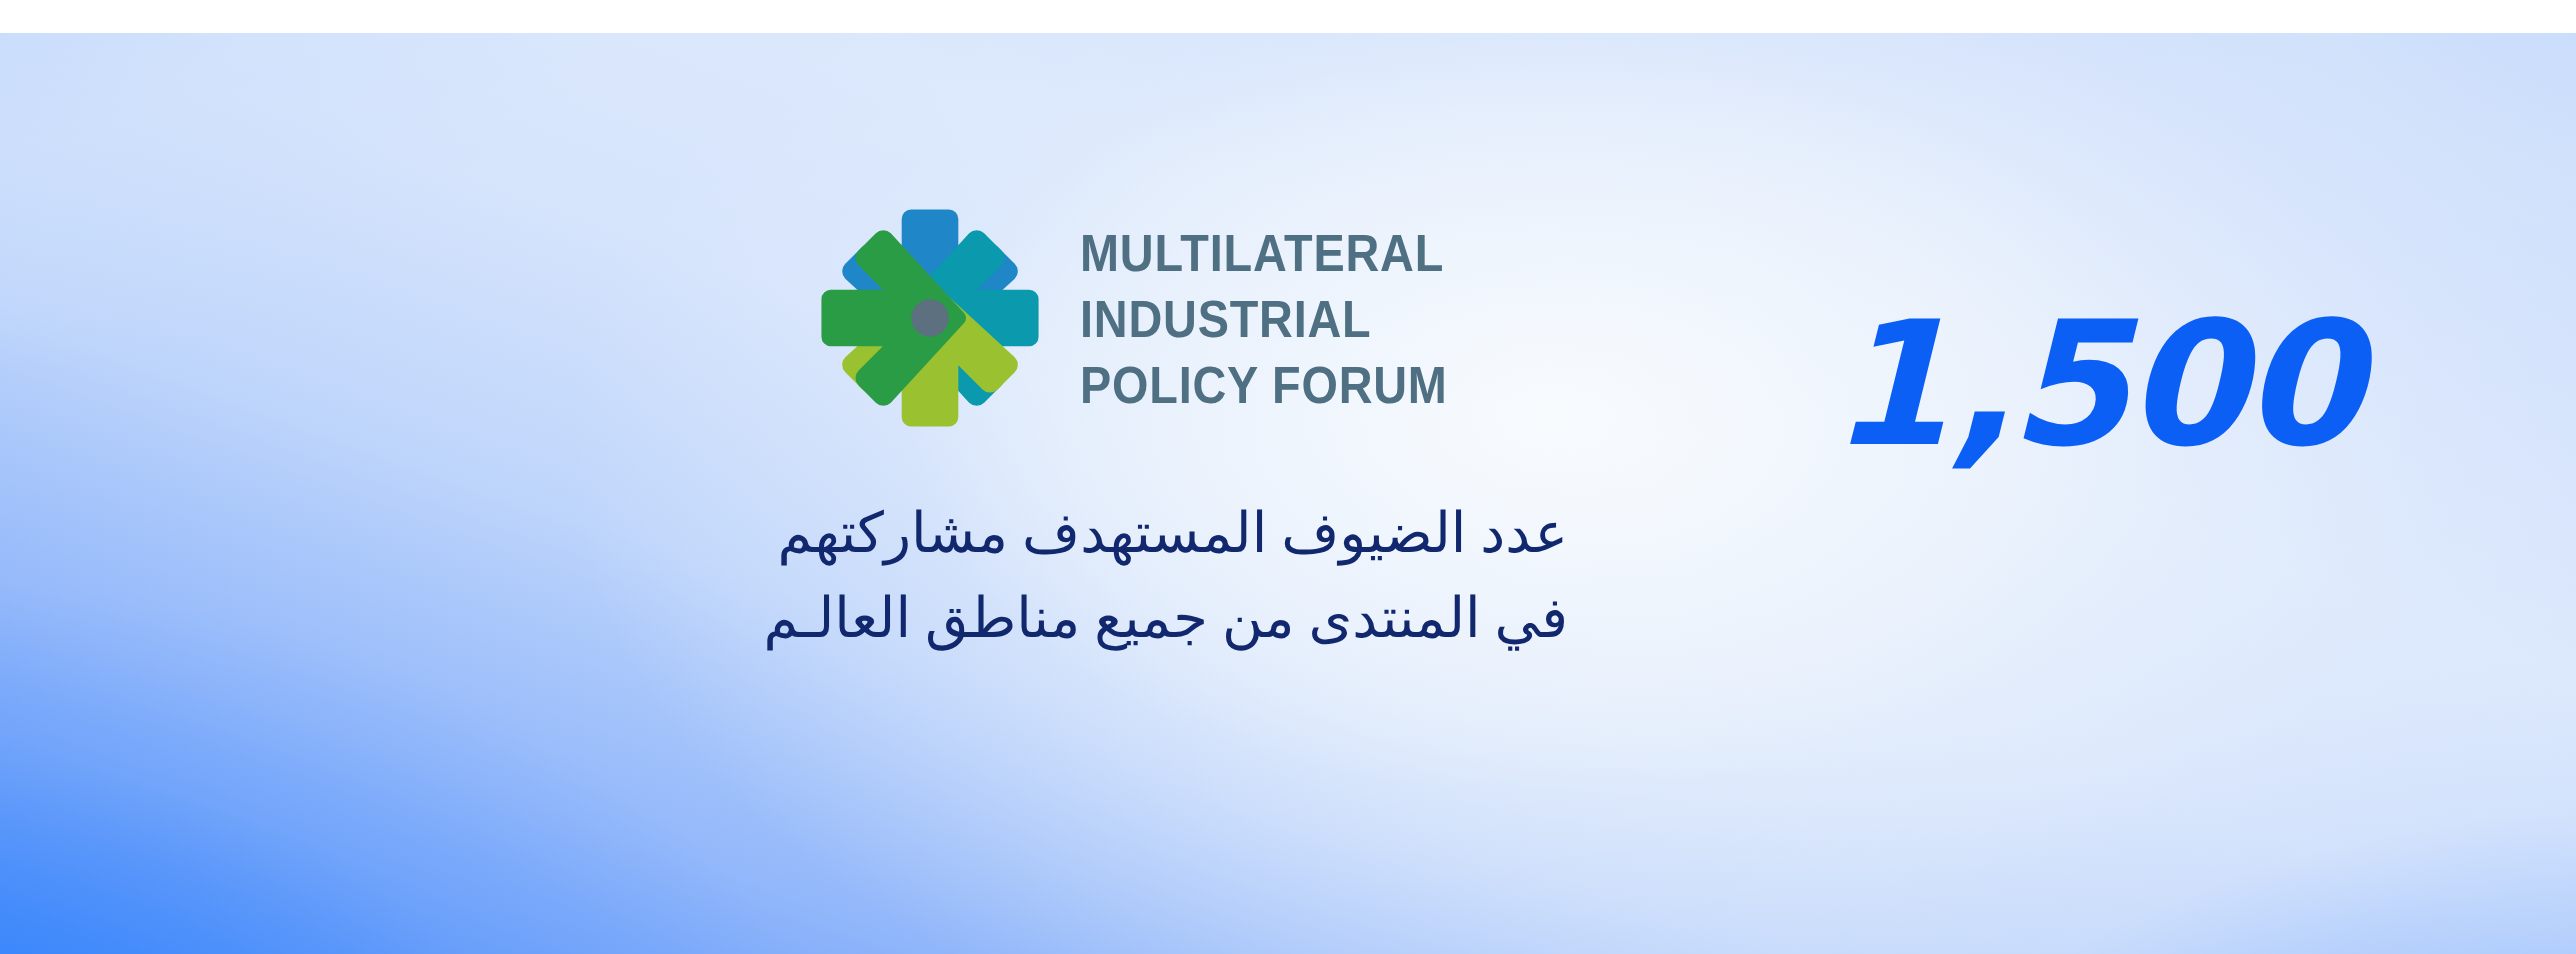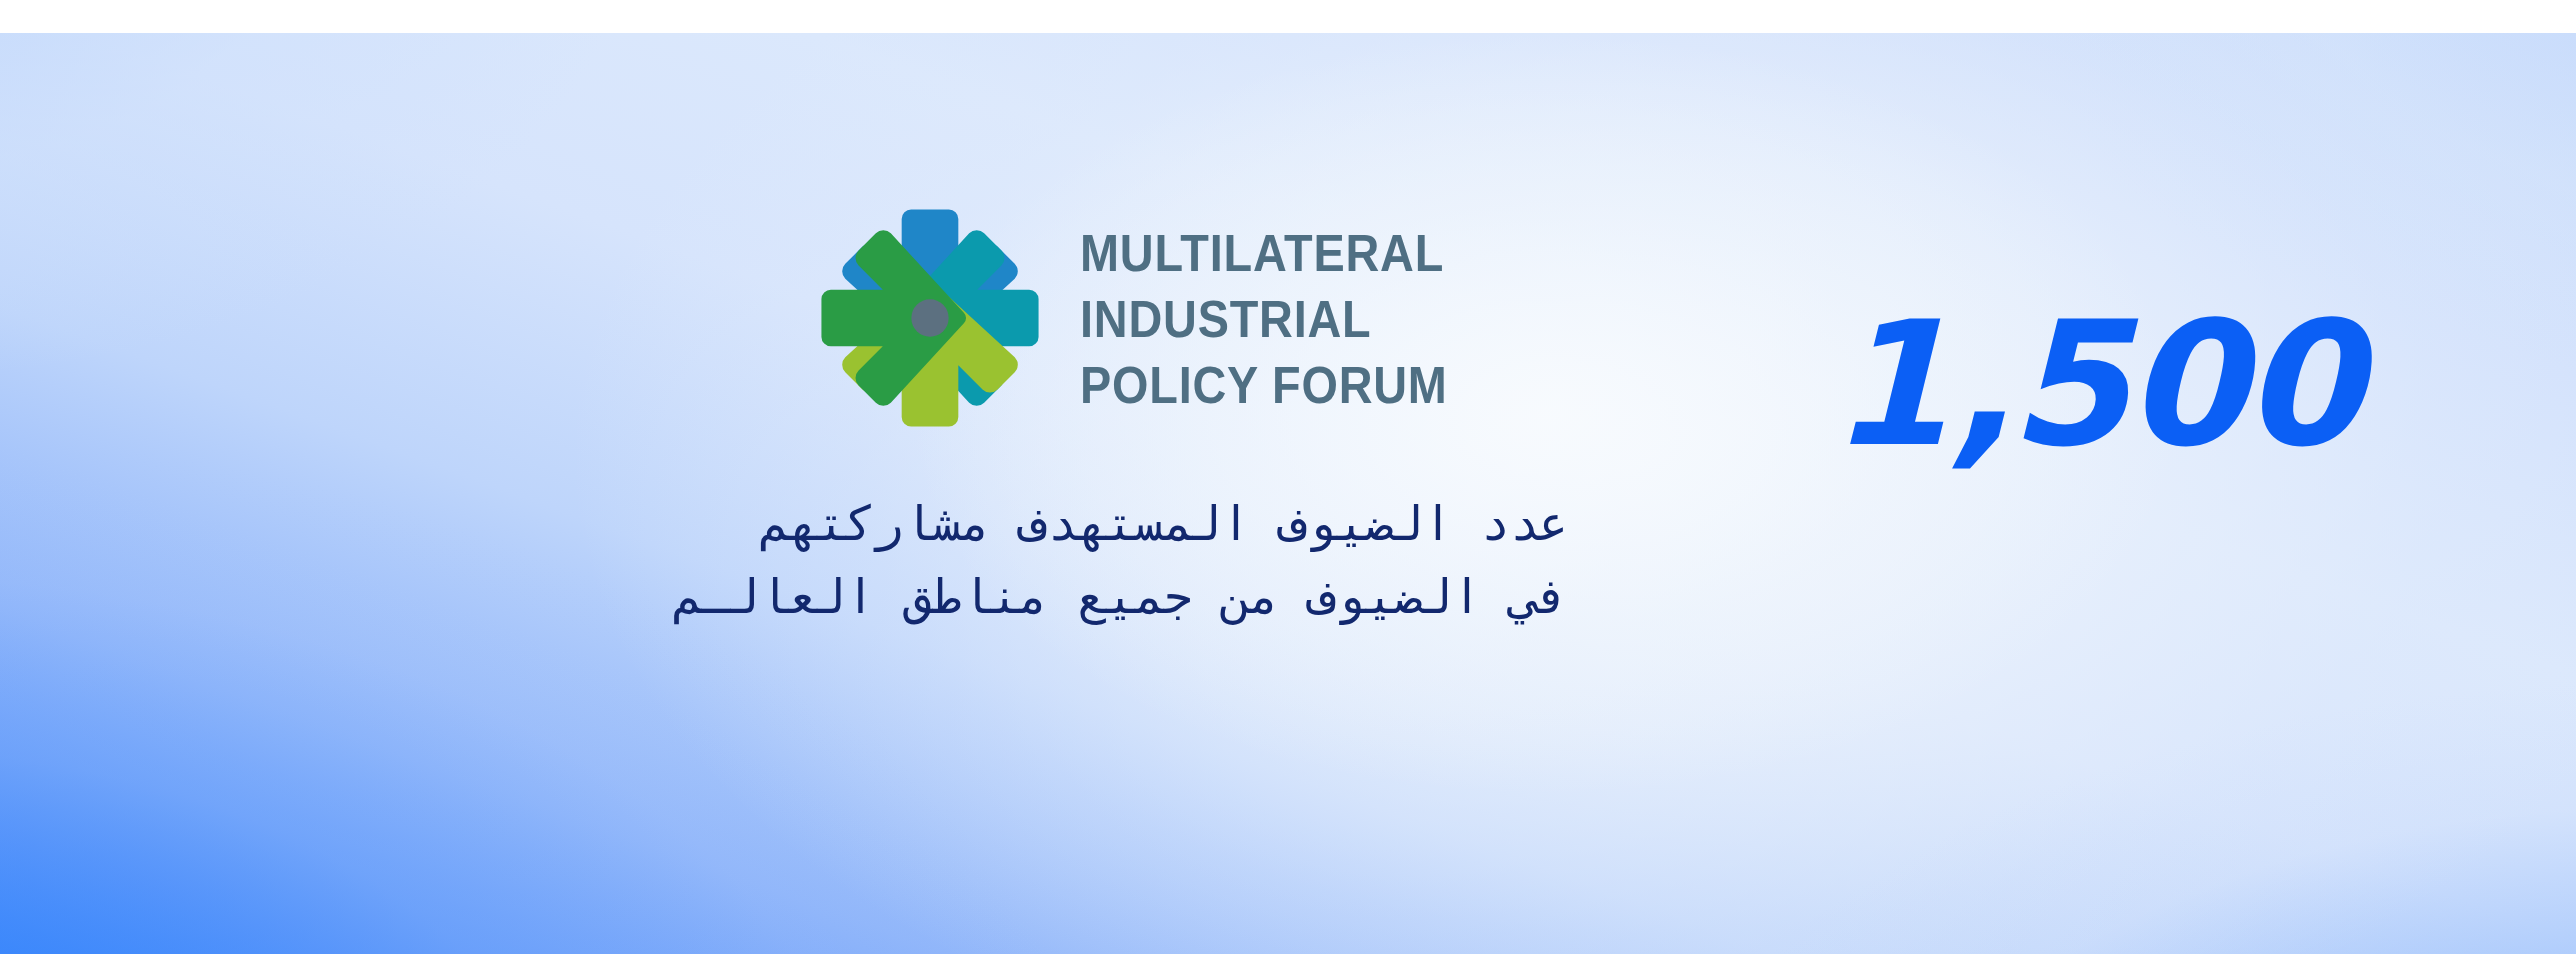--- a/index.html
+++ b/index.html
@@ -129,23 +129,23 @@
     position: absolute;
     left: 0;
     top: 458px;
     width: 1568px;
     text-align: right;
     direction: rtl;
     padding-right: 0;
   }
   .headline-line {
     display: block;
-    font-family: Liberation Mono, monospace;
+    font-family: Liberation Serif, serif;
     font-weight: 400;
-    font-size: 48px;
+    font-size: 56px;
     line-height: 1.52;
     color: #12286e;
     direction: rtl;
     unicode-bidi: isolate;
     white-space: nowrap;
   }
 
   
   #stat-block {
     position: absolute;
@@ -218,21 +218,21 @@
 
       <div id="wordmark">
         <span class="wordmark-line">MULTILATERAL</span>
         <span class="wordmark-line">INDUSTRIAL</span>
         <span class="wordmark-line">POLICY FORUM</span>
       </div>
     </div>
 
     <div id="headline">
       <span class="headline-line">عدد الضيوف المستهدف مشاركتهم</span>
-      <span class="headline-line">في الضيوف من جميع مناطق العالـم</span>
+      <span class="headline-line">في المنتدى من جميع مناطق العالـم</span>
     </div>
 
   </div>
 
   <div id="stat-block">
     <span id="stat-number">1,500</span>
   </div>
 
 </div>
 

